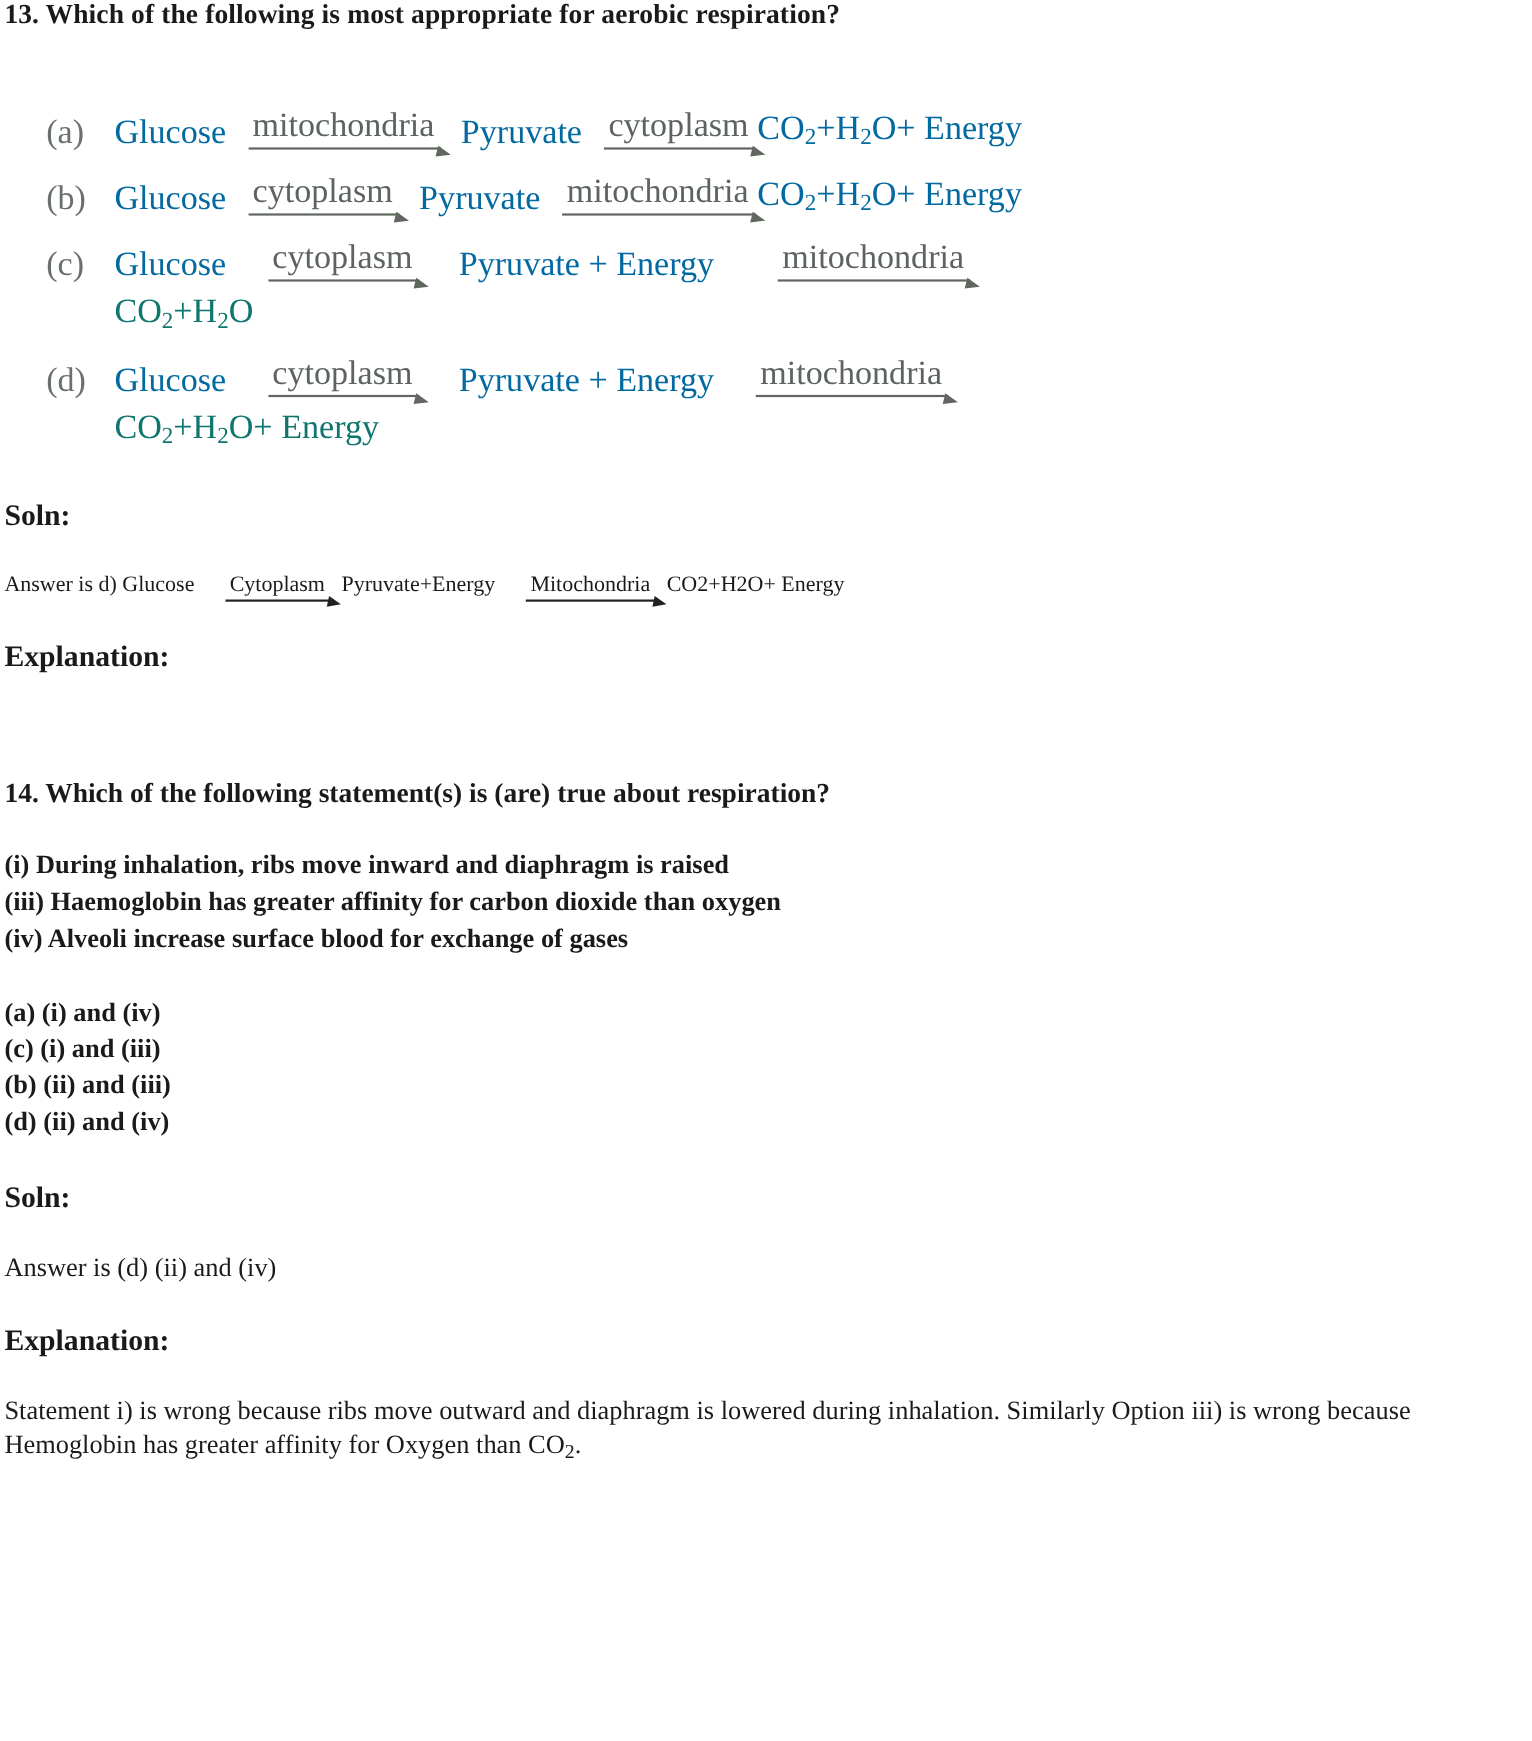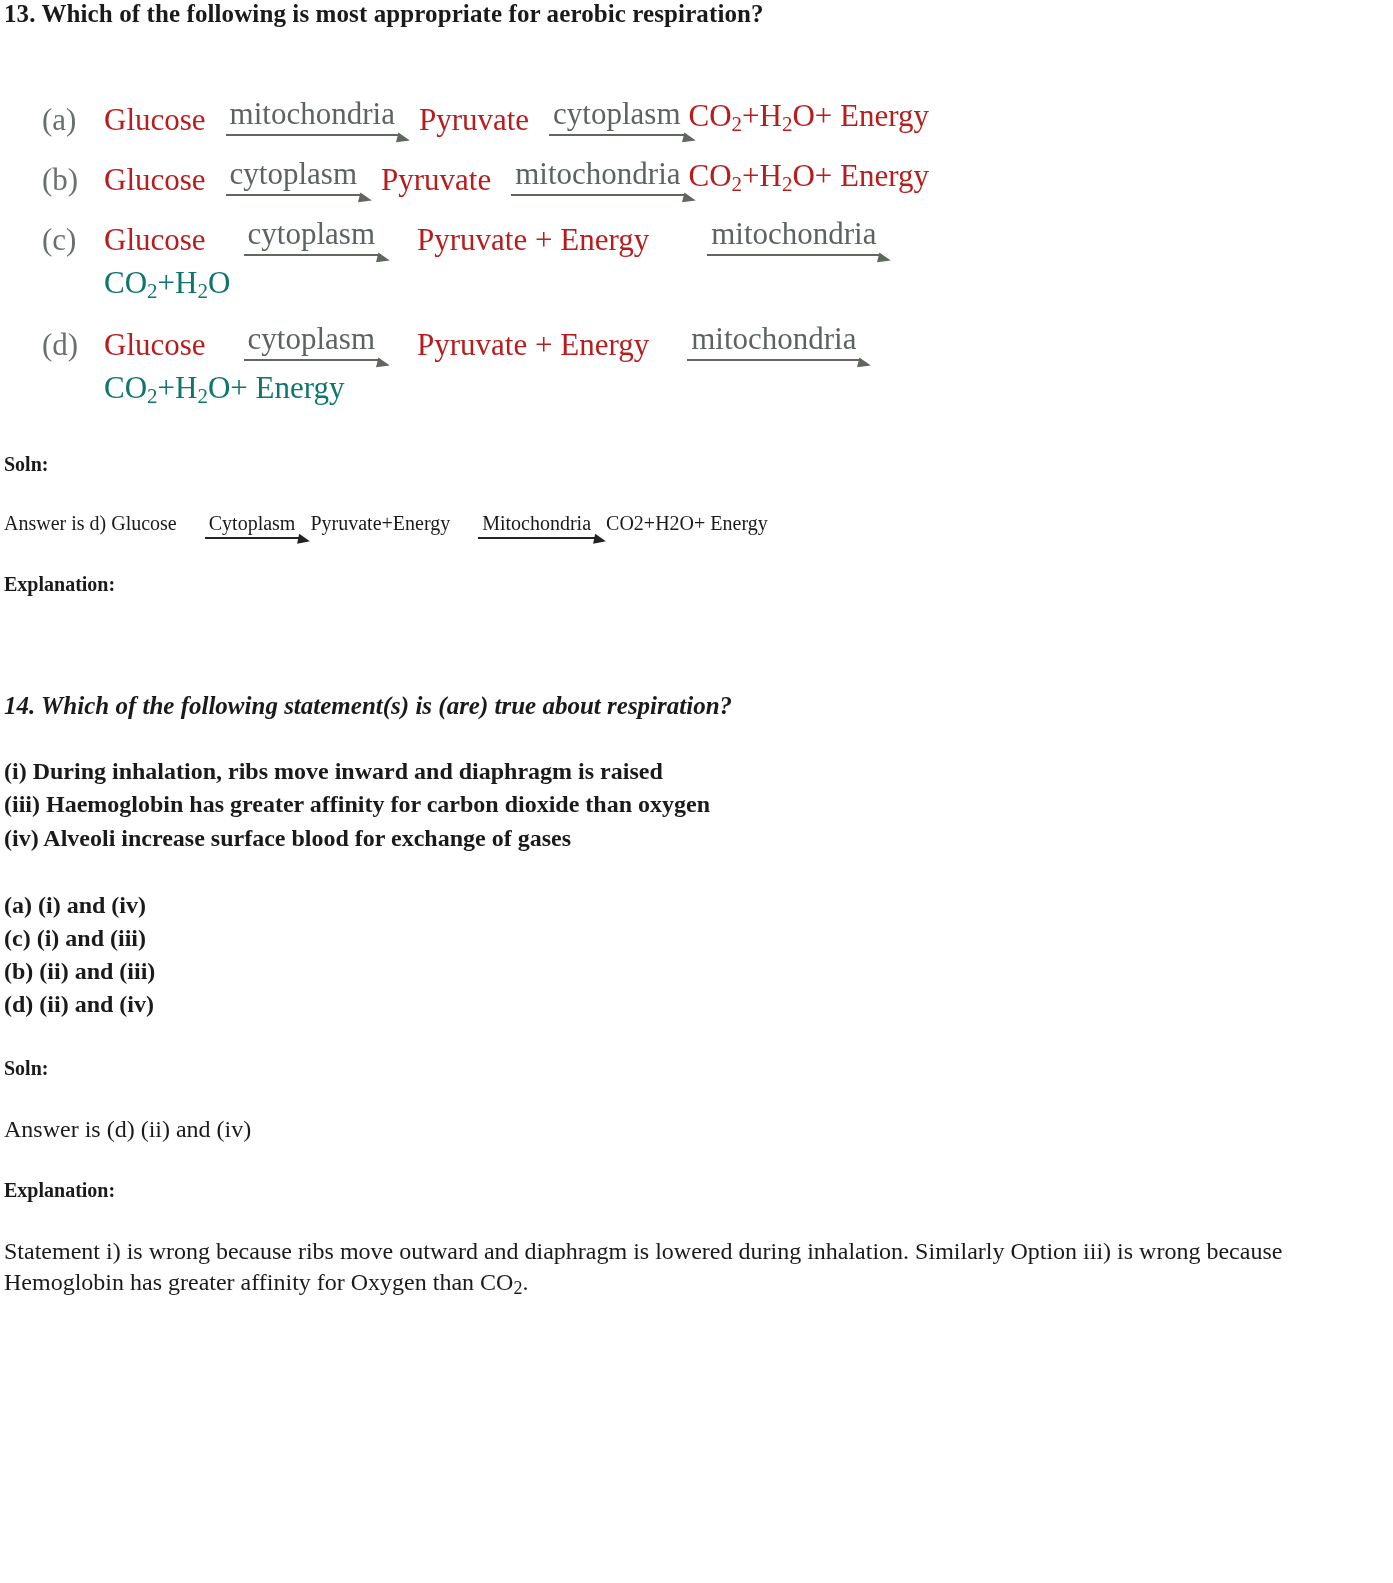--- a/index.html
+++ b/index.html
@@ -44,21 +44,21 @@
   .eqlabel {
     width: 62px;
     font-size: 31px;
     color: #6a716d;
     flex: 0 0 62px;
     line-height: 1;
   }
   .term {
     font-size: 31px;
     line-height: 1;
-    color: #b91c1c;
+    color: #0369a1;
     white-space: nowrap;
   }
   .arrowterm {
     position: relative;
     display: inline-block;
     white-space: nowrap;
     font-size: 31px;
     line-height: 1;
     color: #5d6460;
     padding: 0 6px 6px 6px;
@@ -92,21 +92,21 @@
     line-height: 1;
     margin-top: -2px;
     margin-bottom: 12px;
   }
   .gap-s { display: inline-block; width: 16px; }
   .gap-m { display: inline-block; width: 34px; }
   .gap-l { display: inline-block; width: 54px; }
 
   .label-bold {
     font-weight: bold;
-    font-size: 20px;
+    font-size: 27px;
     margin: 0;
   }
   .para {
     font-size: 24px;
     line-height: 1.3;
     margin: 0;
   }
   .para.bold { font-weight: bold; }
 
   
@@ -221,21 +221,21 @@
 
   <div class="spacer-md"></div>
 
   <div class="label-bold">Explanation:</div>
 
   <div class="spacer-md"></div>
 
 
   <div class="spacer-lg"></div>
 
-  <div class="para bold" style="font-size:25px;font-style:italic;">14. Which of the following statement(s) is (are) true about respiration?</div>
+  <div class="para bold" style="font-size:25px;">14. Which of the following statement(s) is (are) true about respiration?</div>
 
   <div class="spacer-md"></div>
 
   <div class="stmt-list">
     <div class="para bold">(i) During inhalation, ribs move inward and diaphragm is raised</div>
     <div class="para bold">(iii) Haemoglobin has greater affinity for carbon dioxide than oxygen</div>
     <div class="para bold">(iv) Alveoli increase surface blood for exchange of gases</div>
   </div>
 
   <div class="spacer-md"></div>

